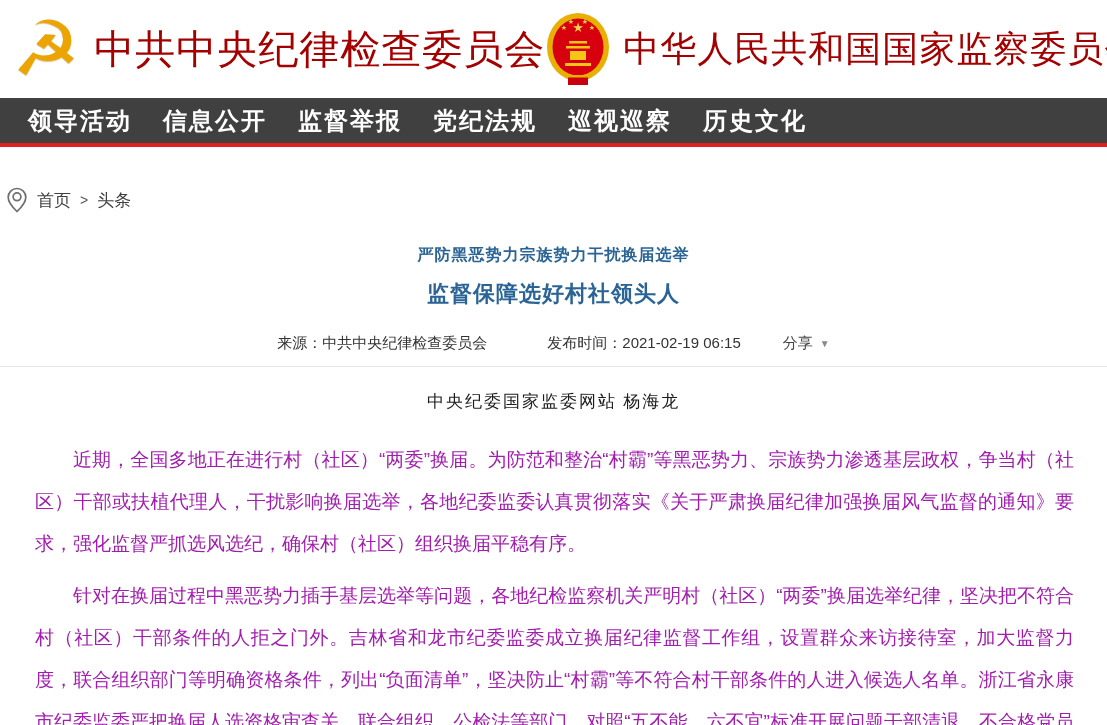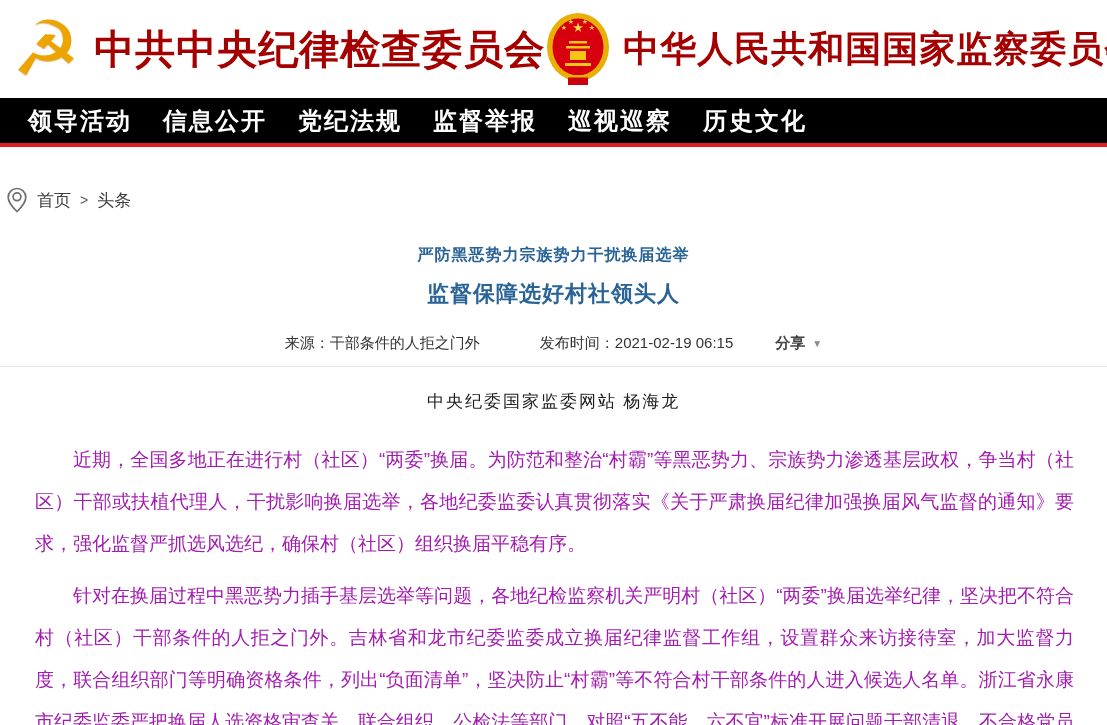--- a/index.html
+++ b/index.html
@@ -6,48 +6,48 @@
   html,body { width:1107px; height:725px; overflow:hidden; background:#fff;
     font-family:"Liberation Sans","DejaVu Sans",sans-serif; }
 
   
   .site-header { height:98px; display:flex; align-items:center; padding:0 10px 0 12px; background:#fff; }
   .brand { display:flex; align-items:center; cursor:pointer; }
   .brand-left { gap:14px; }
   .brand-right { gap:12px; margin-left:auto; }
   .party-emblem { font-size:76px; line-height:78px; color:#eca500;
     text-shadow:0 1px 1px rgba(180,100,0,.45); font-family:"DejaVu Sans",sans-serif; }
-  .brand-title { font-family:"Liberation Serif","DejaVu Serif",serif; font-weight:700;
+  .brand-title { font-family:"Liberation Serif","DejaVu Serif",serif; font-weight:400;
     color:#a40000; letter-spacing:1px; white-space:nowrap; }
   .brand-left .brand-title { font-size:40px; }
   .brand-right .brand-title { font-size:36px; }
 
   
-  .main-nav { height:45px; background:#000000; display:flex; align-items:center;
+  .main-nav { height:45px; background:#404040; display:flex; align-items:center;
     padding:0 28px; gap:31px; }
   .nav-item { color:#ffffff; font-family:"Liberation Serif","DejaVu Serif",serif;
     font-weight:700; font-size:24px; letter-spacing:2px; text-decoration:none;
     white-space:nowrap; cursor:pointer; }
   .red-line { height:4px; background:#e02020; }
 
   
   .breadcrumb { margin:40px 0 0 6px; display:flex; align-items:center; gap:9px;
     font-size:17px; color:#404040; }
   .breadcrumb a { color:#404040; text-decoration:none; cursor:pointer; }
   .crumb-sep { color:#555; font-size:14px; }
 
   
   .article-subtitle { margin-top:32px; text-align:center; font-size:16px; font-weight:700;
     color:#2a6496; letter-spacing:1px; }
   .article-title { margin-top:13px; text-align:center; font-size:22px; font-weight:700;
     color:#2a6496; letter-spacing:1px; }
   .article-meta { margin-top:25px; display:flex; justify-content:center; align-items:center;
     font-size:15px; color:#333; }
   .meta-source { margin-right:60px; }
-  .meta-share { margin-left:42px; color:#444; cursor:pointer; display:flex; align-items:center; gap:7px;font-weight:bold; }
+  .meta-share { margin-left:42px; color:#444; cursor:pointer; display:flex; align-items:center; gap:7px; }
   .share-arrow { font-size:10px; color:#8a8a8a; }
   .meta-divider { margin-top:13px; border-top:1px solid #e7e7e7; width:100%; }
   .byline { margin-top:23px; text-align:center; font-size:17px; color:#1c1c1c;
     font-family:"Liberation Serif","DejaVu Serif",serif; letter-spacing:2px; }
   .article-body { padding:26px 33px 0 35px; }
   .article-body p { font-size:19px; line-height:42px; color:#a21caf; text-indent:2em;
     text-align:justify; margin-bottom:10px; }
 </style>
 </head>
 <body>
@@ -73,43 +73,43 @@
       <rect x="25" y="40" width="16" height="9" fill="#f5c518"></rect>
       <rect x="20" y="52" width="26" height="3" fill="#f5c518"></rect>
     </svg>
     <span class="brand-title">中华人民共和国国家监察委员会</span>
   </div>
 </header>
 
 <nav class="main-nav">
   <a class="nav-item">领导活动</a>
   <a class="nav-item">信息公开</a>
+  <a class="nav-item">监督举报</a>
   <a class="nav-item">党纪法规</a>
-  <a class="nav-item">监督举报</a>
   <a class="nav-item">巡视巡察</a>
   <a class="nav-item">历史文化</a>
 </nav>
 <div class="red-line"></div>
 
 <div class="breadcrumb">
   <svg width="22" height="26" viewBox="0 0 22 26">
     <path d="M11 1.5 C6 1.5 2.2 5.4 2.2 10.2 C2.2 16.2 11 24.5 11 24.5 C11 24.5 19.8 16.2 19.8 10.2 C19.8 5.4 16 1.5 11 1.5 Z" fill="none" stroke="#6e6e6e" stroke-width="1.7"></path>
     <circle cx="11" cy="9.8" r="3.9" fill="none" stroke="#6e6e6e" stroke-width="1.7"></circle>
   </svg>
   <a>首页</a>
   <span class="crumb-sep">&gt;</span>
   <a>头条</a>
 </div>
 
 <main class="article">
   <h2 class="article-subtitle">严防黑恶势力宗族势力干扰换届选举</h2>
   <h1 class="article-title">监督保障选好村社领头人</h1>
 
   <div class="article-meta">
-    <span class="meta-source">来源：干部条件的人拒之门外</span>
+    <span class="meta-source">来源：中共中央纪律检查委员会</span>
     <span class="meta-time">发布时间：2021-02-19 06:15</span>
     <span class="meta-share">
       <span>分享</span>
       <span class="share-arrow">▼</span>
     </span>
   </div>
   <div class="meta-divider"></div>
 
   <div class="byline">中央纪委国家监委网站 杨海龙</div>
 

